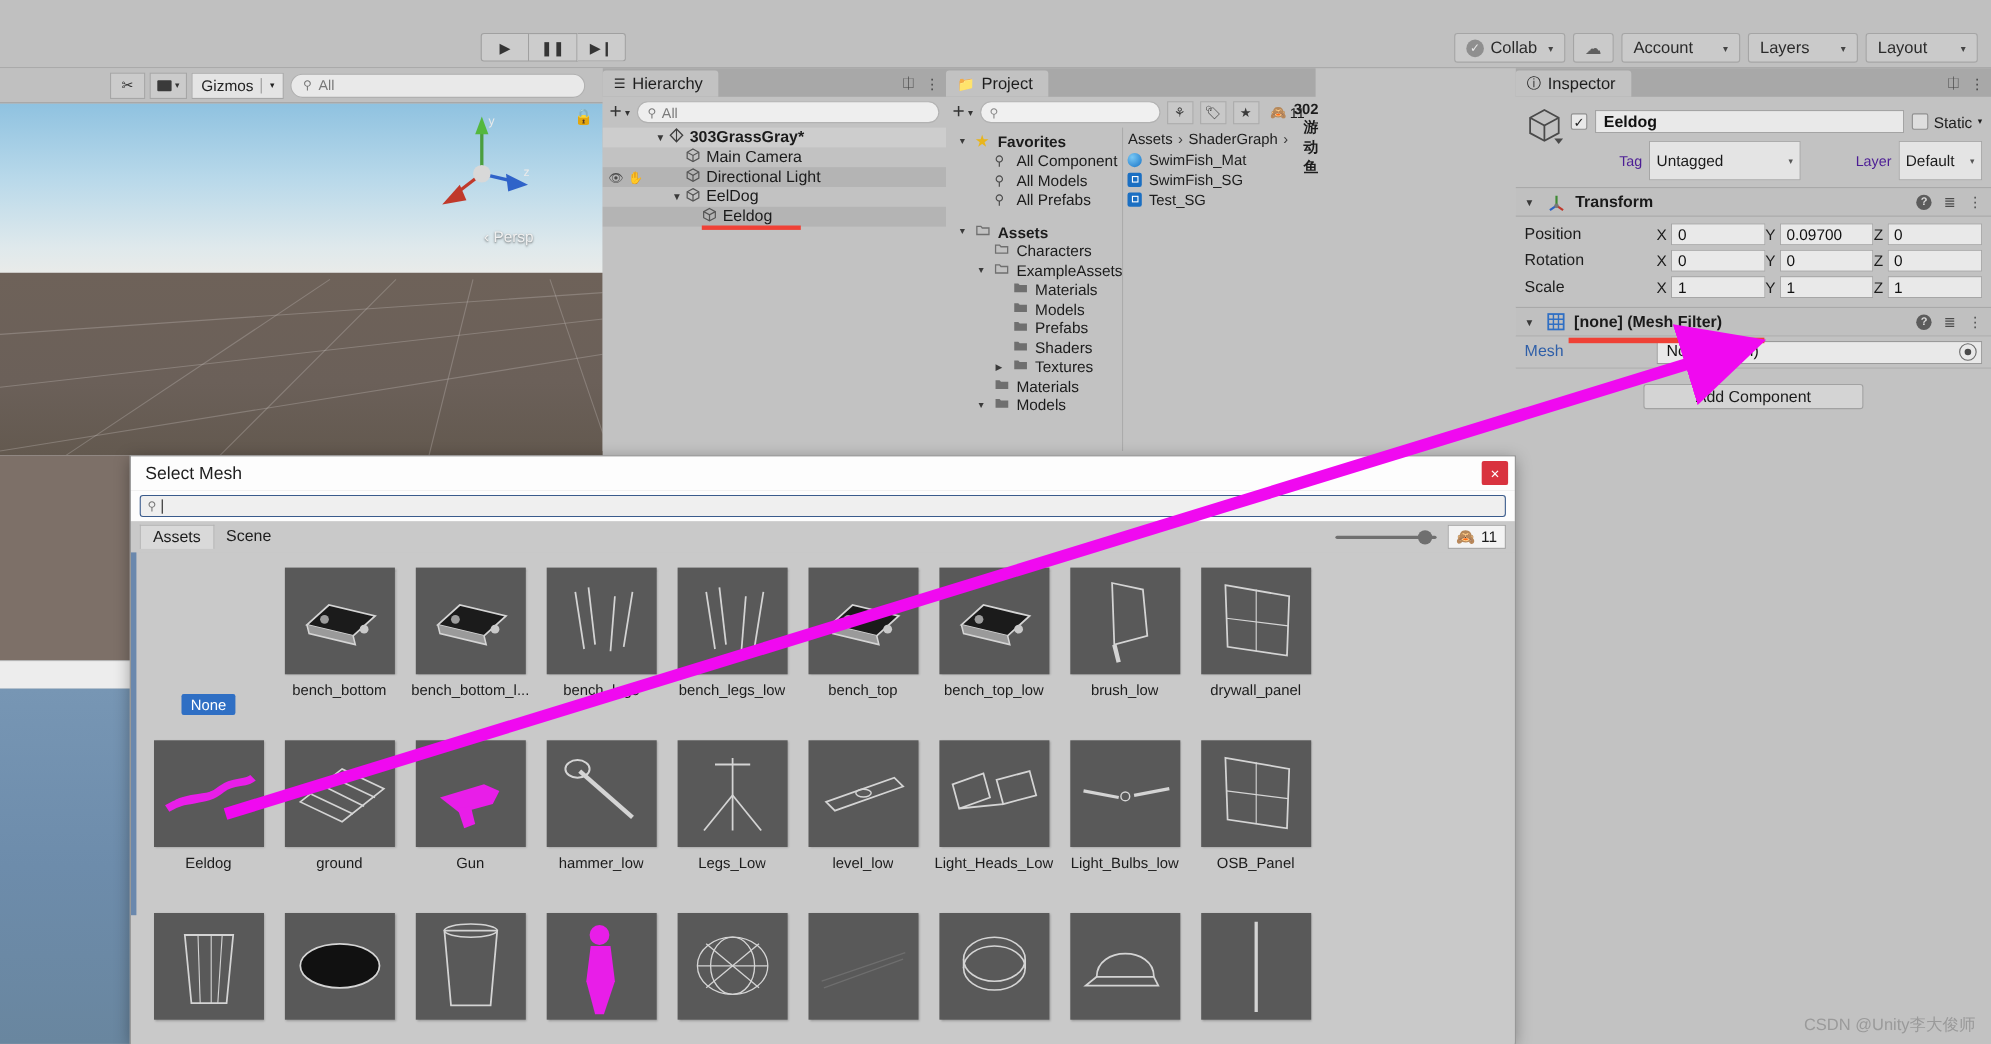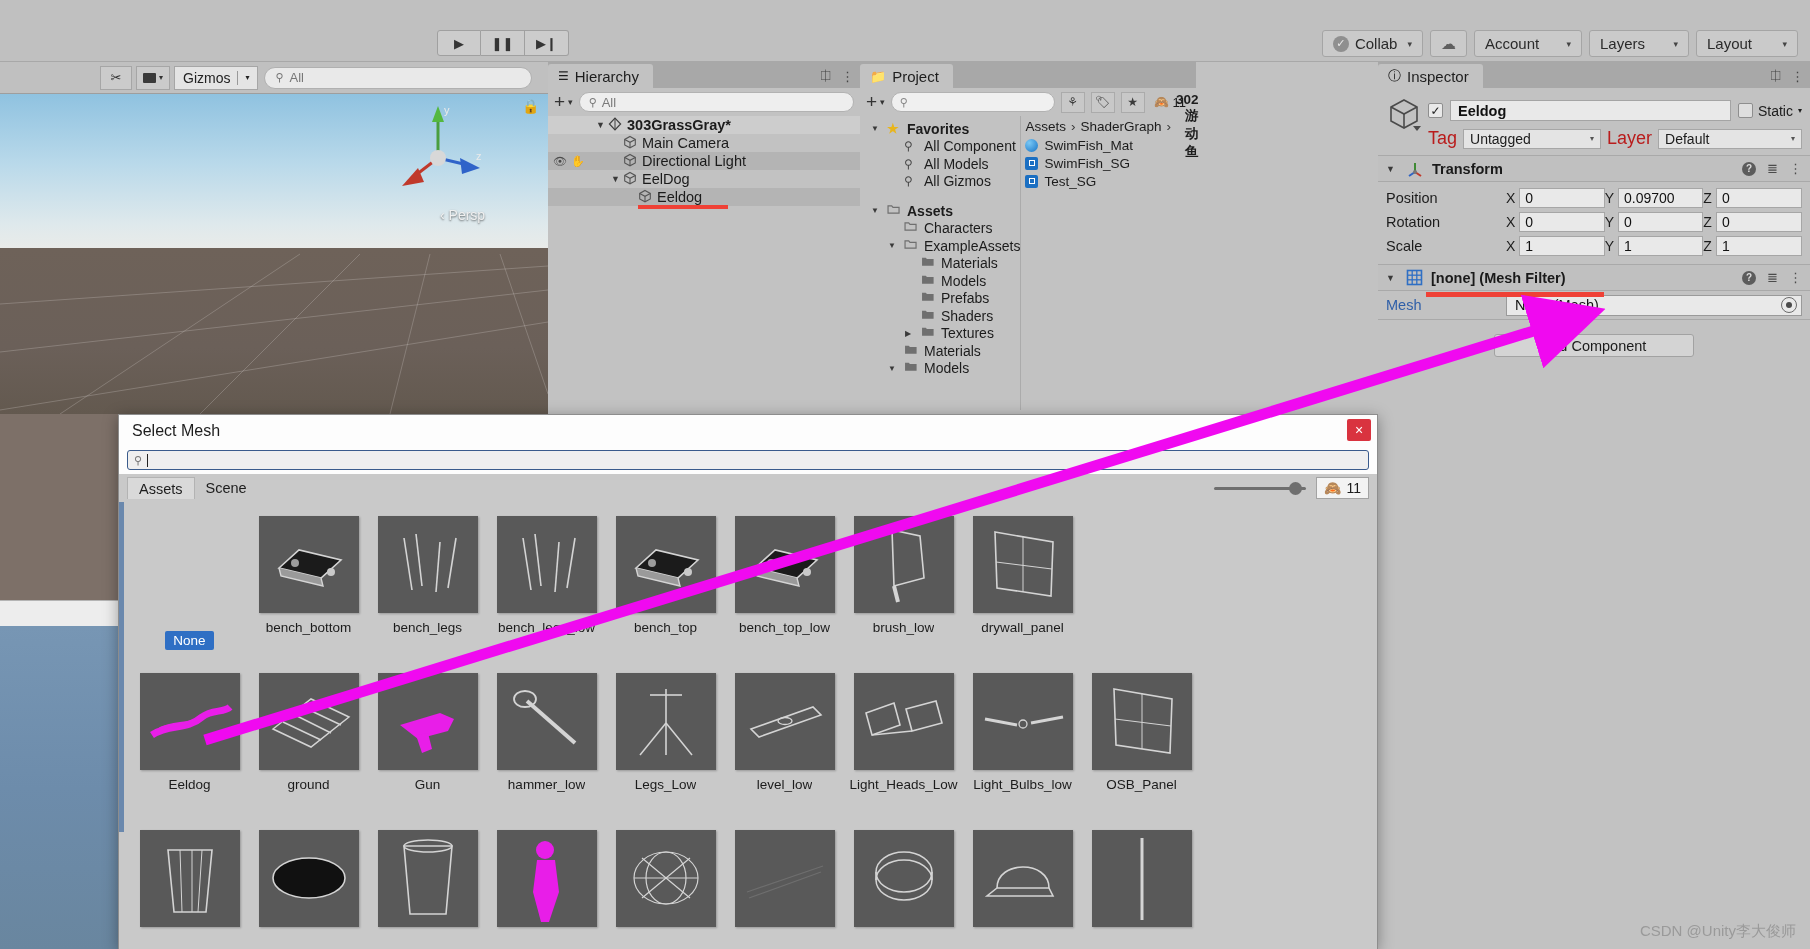--- a/index.html
+++ b/index.html
@@ -129,22 +129,22 @@
   
   .inspector { position: absolute; left: 1378px; top: 62px; width: 432px; height: 887px; background: #c2c2c2; }
   .insp-head { display:flex; align-items:flex-start; padding: 8px 8px 6px 8px; gap: 6px; }
   .insp-cube { width: 36px; height: 36px; position: relative; flex-shrink: 0; }
   .insp-name-row { display:flex; align-items:center; gap:7px; flex:1; padding-top:4px;}
   .chk { width: 15px; height: 15px; background: #e9e9e9; border: 1px solid #8e8e8e; border-radius:2px;
      display:flex; align-items:center; justify-content:center; font-size:12px; color:#222;}
   .name-field { flex: 1; height: 21px; background: #e9e9e9; border: 1px solid #a4a4a4;
      display:flex; align-items:center; padding: 0 7px; font-size:14.5px; font-weight:bold; color:#111; }
   .static-box { display:flex; align-items:center; gap:5px; font-size:14px; color:#1c1c1c;}
-  .lbl { font-size: 18px; color: #b91c1c; }
-  .dropdown { height: 20px; background:#e4e4e4; border:1px solid #a6a6a6; display:flex; align-items:center;
+  .lbl { font-size: 13px; color: #4c1d95; margin-left: 44px; }
+  .dropdown { height: 36px; background:#e4e4e4; border:1px solid #a6a6a6; display:flex; align-items:center;
      justify-content:space-between; padding: 0 6px; font-size:14px; color:#1b1b1b; }
   .dropdown .caret { font-size: 8px; color:#555; }
 
   .comp-header { height: 27px; background:#c0c0c0; border-top:1px solid #a9a9a9; border-bottom:1px solid #a9a9a9;
     display:flex; align-items:center; gap:8px; padding: 0 8px; position: relative; }
   .comp-title { font-size: 14.5px; font-weight: bold; color:#1a1a1a; }
   .comp-tools { position:absolute; right:8px; display:flex; gap:11px; align-items:center; font-size:13px; color:#4b4b4b;}
   .help-ico { width:14px; height:14px; border-radius:50%; background:#5c5c5c; color:#dcdcdc;
      font-size:10px; display:flex; align-items:center; justify-content:center; font-weight:bold;}
   .transform-body { padding: 4px 8px 6px 8px; background:#c2c2c2; }
@@ -428,21 +428,21 @@
           <div class="tree-row">
             <span style="display: inline-block; width: 23px;"></span>
             <span style="font-size: 8px; color: rgb(58, 58, 58); width: 11px; display: inline-block;"></span>
             <span style="display: inline-block; width: 15px; font-size: 12px;"><span style="color:#4a4a4a;font-size:12px">⚲</span></span>
             <span>All Models</span>
           </div>
           <div class="tree-row">
             <span style="display: inline-block; width: 23px;"></span>
             <span style="font-size: 8px; color: rgb(58, 58, 58); width: 11px; display: inline-block;"></span>
             <span style="display: inline-block; width: 15px; font-size: 12px;"><span style="color:#4a4a4a;font-size:12px">⚲</span></span>
-            <span>All Gizmos</span>
+            <span>All Prefabs</span>
           </div>
           <div class="tree-row" style="height: 12px;"></div>
           <div class="tree-row bold">
             <span style="display: inline-block; width: 6px;"></span>
             <span style="font-size: 8px; color: rgb(58, 58, 58); width: 11px; display: inline-block;">▼</span>
             <span style="display: inline-block; width: 15px; font-size: 12px;"><svg viewBox="0 0 15 12" style="width:14px;height:11px">
                 <path d="M1,10 L1,2 L5,2 L6.4,3.6 L13,3.6 L13,10 Z" fill="none" stroke="#6f6f6f" stroke-width="1.3"></path>
               </svg></span>
             <span>Assets</span>
           </div>
@@ -743,20 +743,29 @@
               <div class="thumb-box"><svg viewBox="0 0 100 97">
                   <polygon points="20,52 40,34 82,44 62,62" fill="#1b1b1b" stroke="#d4d4d4" stroke-width="1.6"></polygon>
                   <polyline points="20,52 22,60 64,70 62,62" fill="#9a9a9a" stroke="#d4d4d4" stroke-width="1.4"></polyline>
                   <circle cx="36" cy="47" r="4" fill="#9c9c9c"></circle>
                   <circle cx="72" cy="56" r="4" fill="#c9c9c9"></circle>
                 </svg></div>
               <div class="cell-label">bench_bottom</div>
             </div>
             <div class="cell">
               <div class="thumb-box"><svg viewBox="0 0 100 97">
+                  <polygon points="20,52 40,34 82,44 62,62" fill="#1b1b1b" stroke="#d4d4d4" stroke-width="1.6"></polygon>
+                  <polyline points="20,52 22,60 64,70 62,62" fill="#9a9a9a" stroke="#d4d4d4" stroke-width="1.4"></polyline>
+                  <circle cx="36" cy="47" r="4" fill="#9c9c9c"></circle>
+                  <circle cx="72" cy="56" r="4" fill="#c9c9c9"></circle>
+                </svg></div>
+              <div class="cell-label">bench_bottom_l...</div>
+            </div>
+            <div class="cell">
+              <div class="thumb-box"><svg viewBox="0 0 100 97">
                   <g stroke="#d4d4d4" stroke-width="1.6" fill="none">
                     <line x1="26" y1="22" x2="34" y2="74"></line>
                     <line x1="38" y1="18" x2="44" y2="70"></line>
                     <line x1="62" y1="26" x2="58" y2="76"></line>
                     <line x1="78" y1="22" x2="70" y2="72"></line>
                   </g>
                 </svg></div>
               <div class="cell-label">bench_legs</div>
             </div>
             <div class="cell">

